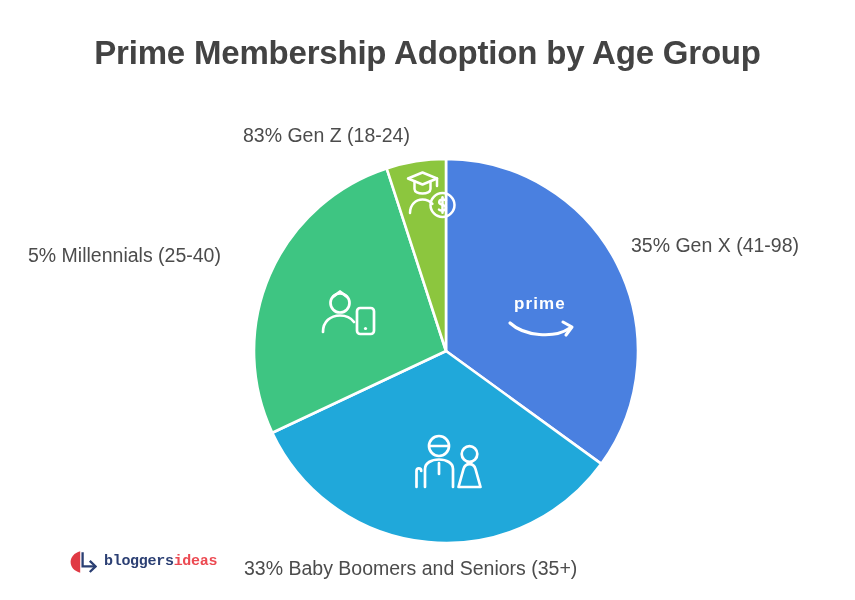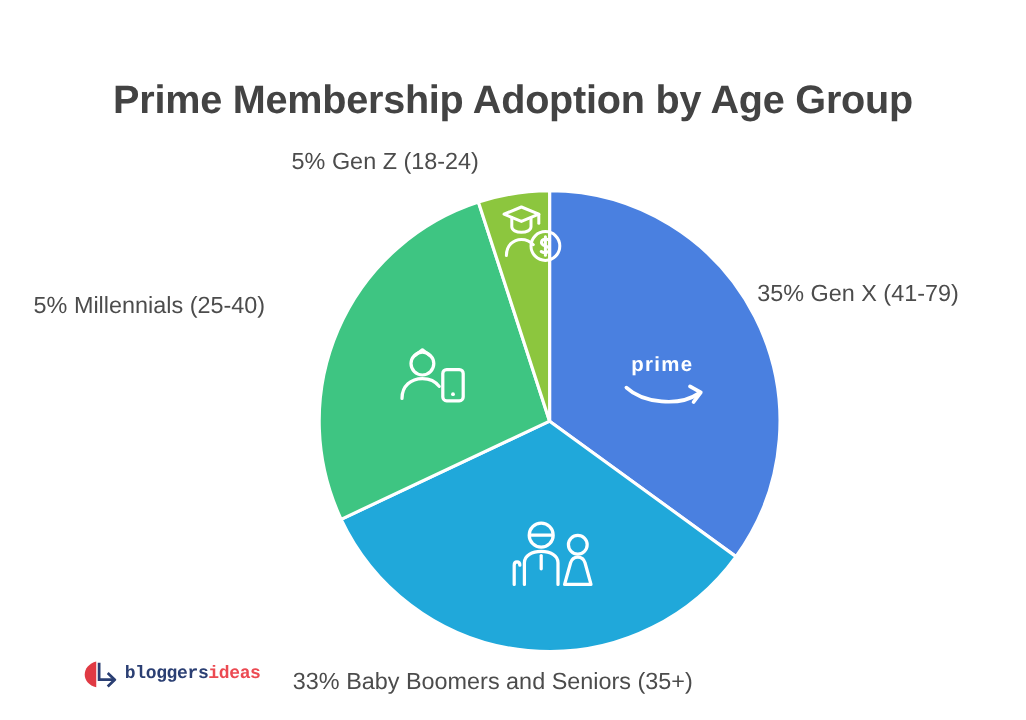--- a/index.html
+++ b/index.html
@@ -19,36 +19,36 @@
     position: relative;
     width: 855px;
     height: 600px;
     background: #ffffff;
   }
 
   
   #chart-title {
     position: absolute;
     left: 0;
-    top: 63px;
+    top: 33px;
     width: 855px;
     text-align: center;
     font-family: "Liberation Sans", sans-serif;
     font-size: 33px;
     font-weight: bold;
     color: #434343;
     letter-spacing: -0.2px;
     line-height: 40px;
     white-space: nowrap;
   }
 
   
   #pie-wrap {
     position: absolute;
-    left: 262px;
+    left: 250px;
     top: 155px;
     width: 392px;
     height: 392px;
   }
   #pie-svg {
     display: block;
     width: 392px;
     height: 392px;
     overflow: visible;
   }
@@ -147,25 +147,25 @@
         <path d="M26 28 L26 39"></path>
 
         <path d="M3.5 52 L3.5 36 C3.5 32.4, 8.2 32.4, 8.2 36"></path>
 
         <circle cx="56.5" cy="19" r="7.8"></circle>
         <path d="M45.5 52 L50.5 34 C51.5 30.5, 53.8 29.2, 56.5 29.2 C59.2 29.2, 61.5 30.5, 62.5 34 L67.5 52 Z"></path>
       </g>
     </svg>
   </div>
 
-  <div class="slice-label" id="label-genz">5% Gen Z (18-24)</div>
+  <div class="slice-label" id="label-genz">83% Gen Z (18-24)</div>
 
   <div class="slice-label" id="label-millennials">5% Millennials (25-40)</div>
 
-  <div class="slice-label" id="label-genx">35% Gen X (41-79)</div>
+  <div class="slice-label" id="label-genx">35% Gen X (41-98)</div>
 
   <div class="slice-label" id="label-boomers">33% Baby Boomers and Seniors (35+)</div>
 
   <div id="logo">
     <svg id="logo-mark" viewBox="0 0 27 24" xmlns="http://www.w3.org/2000/svg">
       <path d="M10.2 1.2 L10.2 22.8 C4.2 21.2, 0.6 16.9, 0.6 12 C0.6 7.1, 4.2 2.8, 10.2 1.2 Z" fill="#e03a44"></path>
       <path d="M12.6 3.4 L12.6 16.4 L24.2 16.4" fill="none" stroke="#2b3f73" stroke-width="2.3" stroke-linecap="square"></path>
       <path d="M20.6 11.6 L25.6 16.4 L20.6 21.2" fill="none" stroke="#2b3f73" stroke-width="2.3" stroke-linecap="square" stroke-linejoin="miter"></path>
     </svg>
     <div id="logo-text">

